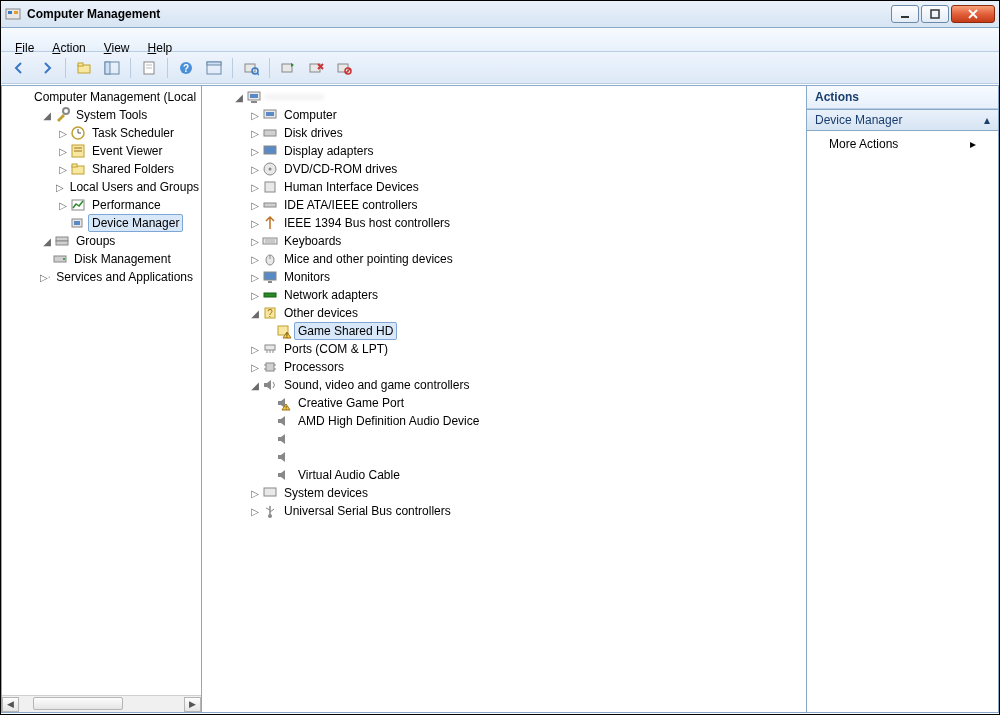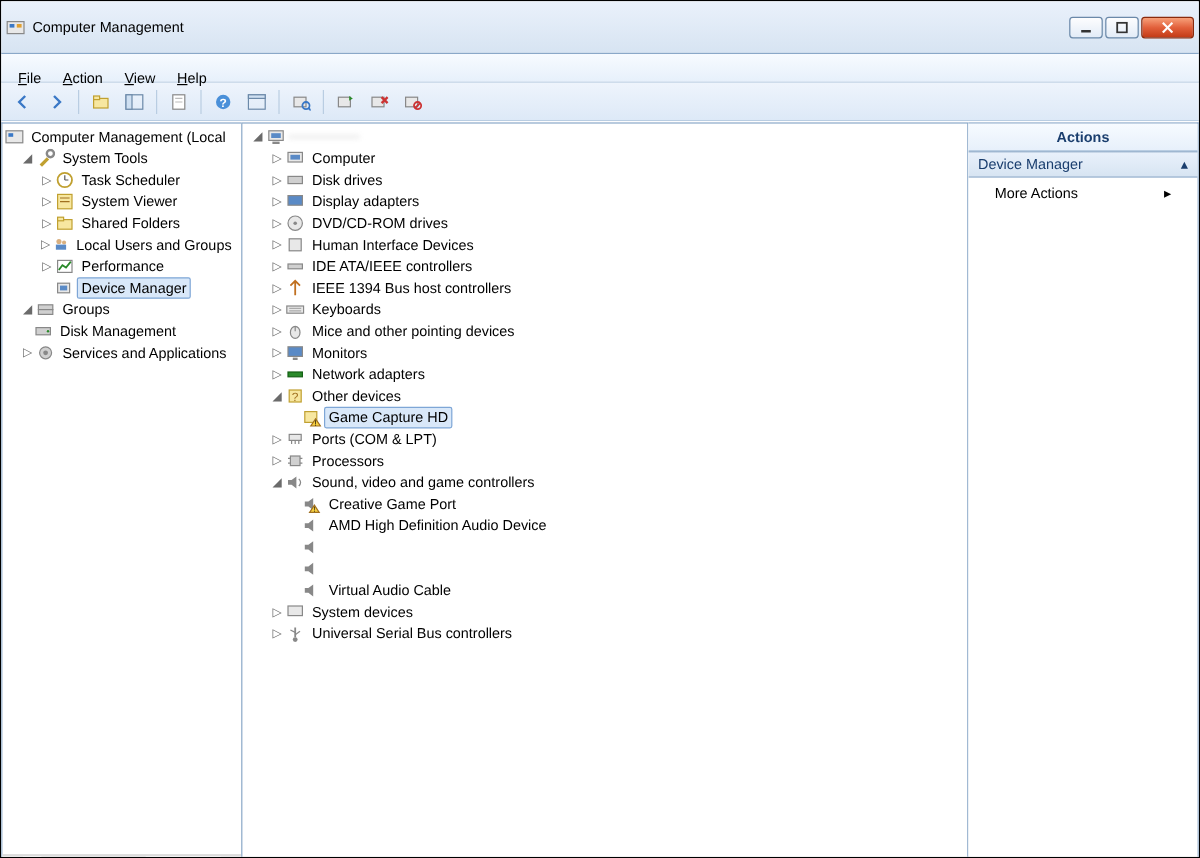--- a/index.html
+++ b/index.html
@@ -1,35 +1,35 @@
 <!DOCTYPE html>
 <html><head>
 <meta charset="utf-8">
 <style>
 * { box-sizing: border-box; margin: 0; padding: 0; }
 body { font-family: "Segoe UI", Tahoma, sans-serif; font-size: 12px; background: #fff; width: 1000px; height: 715px; overflow: hidden; border: 1px solid #000; }
-.titlebar { height: 44px; background: linear-gradient(#eaf1fb, #d7e4f2); border-bottom: 1px solid #8aa8c8; display: flex; align-items: center; padding: 0 4px; }
+.titlebar { height: 27px; background: linear-gradient(#eaf1fb, #d7e4f2); border-bottom: 1px solid #8aa8c8; display: flex; align-items: center; padding: 0 4px; font-weight: bold; }
 .titlebar .ticon { width: 16px; height: 16px; margin-right: 6px; }
 .titlebar .title { flex: 1; color: #000; }
 .winctrl { display: flex; gap: 2px; }
 .winbtn { width: 28px; height: 18px; border: 1px solid #6b89a9; border-radius: 3px; display: flex; align-items: center; justify-content: center; background: linear-gradient(#fdfdfe,#e3ecf7); }
 .winbtn.close { background: linear-gradient(#f7a07a,#e2603b,#c33b17); border-color:#8a2a0c; color:#fff; width:44px;}
 .winbtn svg { width:10px; height:10px; }
 .menubar { height: 24px; background: linear-gradient(#f7fbff,#e7f0fb); border-bottom: 1px solid #b9cde2; display:flex; align-items:center; padding:0 6px; gap:2px; }
 .menuitem { padding: 3px 8px; cursor: default; margin-top: 16px; }
 .menuitem u { text-decoration: underline; }
 .toolbar { height: 32px; background: linear-gradient(#eef4fc,#dde9f7); border-bottom:1px solid #b9cde2; display:flex; align-items:center; padding:0 6px; gap:4px; }
 .tbtn { width:24px; height:24px; border:1px solid transparent; border-radius:3px; display:flex; align-items:center; justify-content:center; }
 .tsep { width:1px; height:20px; background:#b9cde2; margin:0 2px; }
 .main { display:flex; height: calc(715px - 28px - 24px - 32px - 2px); border-top:1px solid #fff; }
 .pane { border:1px solid #8aa8c8; background:#fff; overflow:auto; position:relative; }
 .leftpane { width:200px; border-right:none; overflow-x: hidden; }
 .midpane { flex:1; }
-.rightpane { width:192px; border-left:none; overflow:hidden;text-align:center; }
-.tree { padding: 2px 0; }
+.rightpane { width:192px; border-left:none; overflow:hidden; }
+.tree { padding: 2px 0; margin-left: 24px; }
 .tnode { display:flex; align-items:center; height:18px; padding-right:4px; white-space:nowrap; cursor:default; }
 .tw { display:inline-flex; width:14px; height:14px; align-items:center; justify-content:center; color:#6b6b6b; font-size:10px; }
 .ticon { display:inline-flex; width:16px; height:16px; align-items:center; justify-content:center; margin-right:2px; }
 .tlabel { padding:1px 3px; border:1px solid transparent; border-radius:2px; }
 .tlabel.selected { background:#d9e8f9; border-color:#7ea6d6; }
 .actions-header { background: linear-gradient(#f7fbff,#e7f0fb); border-bottom:1px solid #b9cde2; padding:4px 8px; font-weight:bold; color:#1a3e6e;}
 .actions-section { background: linear-gradient(#e9f1fb,#d7e4f2); border:1px solid #8aa8c8; border-left:none; border-right:none; padding:3px 8px; display:flex; justify-content:space-between; align-items:center; color:#1a3e6e;}
 .actions-item { padding:6px 22px; display:flex; justify-content:space-between; align-items:center; }
 .hscroll { position:absolute; bottom:0; left:0; right:0; height:17px; background:#f0f0f0; border-top:1px solid #d0d0d0; display:flex; align-items:center; }
 .hscroll .arrow { width:17px; height:15px; background:linear-gradient(#fdfdfd,#e5e5e5); border:1px solid #b5b5b5; display:flex; align-items:center; justify-content:center; font-size:9px; color:#555;}
@@ -188,21 +188,21 @@
       </div>
       <div class="tnode" style="padding-left:30px">
         <span class="tw">▷</span>
         <span class="ticon">
             <svg viewBox="0 0 16 16">
               <rect x="2" y="2" width="12" height="12" fill="#f7e7a0" stroke="#c0a030"></rect>
               <line x1="4" y1="5" x2="12" y2="5" stroke="#a07020"></line>
               <line x1="4" y1="8" x2="12" y2="8" stroke="#a07020"></line>
             </svg>
           </span>
-        <span class="tlabel">System Viewer</span>
+        <span class="tlabel">Event Viewer</span>
       </div>
       <div class="tnode" style="padding-left:30px">
         <span class="tw">▷</span>
         <span class="ticon">
             <svg viewBox="0 0 16 16">
               <rect x="2" y="5" width="12" height="8" fill="#f7e7a0" stroke="#c0a030"></rect>
               <rect x="2" y="3" width="5" height="3" fill="#f7e7a0" stroke="#c0a030"></rect>
             </svg>
           </span>
         <span class="tlabel">Shared Folders</span>
@@ -407,21 +407,21 @@
           <span class="tlabel">Other devices</span>
         </div>
       <div class="tnode" style="padding-left:50px">
           <span class="ticon">
             <svg viewBox="0 0 16 16">
               <rect x="2" y="3" width="10" height="9" fill="#f7e7a0" stroke="#c0a030"></rect>
               <polygon points="11,9 15,15 7,15" fill="#f7d040" stroke="#a07020"></polygon>
               <text x="11" y="15" text-anchor="middle" font-size="7" fill="#000">!</text>
             </svg>
           </span>
-          <span class="tlabel selected">Game Capture HD</span>
+          <span class="tlabel selected">Game Shared HD</span>
         </div>
       <div class="tnode" style="padding-left:22px">
           <span class="tw">▷</span>
           <span class="ticon">
             <svg viewBox="0 0 16 16">
               <rect x="3" y="4" width="10" height="5" fill="#e8e8e8" stroke="#888"></rect>
               <line x1="5" y1="9" x2="5" y2="12" stroke="#888"></line>
               <line x1="8" y1="9" x2="8" y2="12" stroke="#888"></line>
               <line x1="11" y1="9" x2="11" y2="12" stroke="#888"></line>
             </svg>

